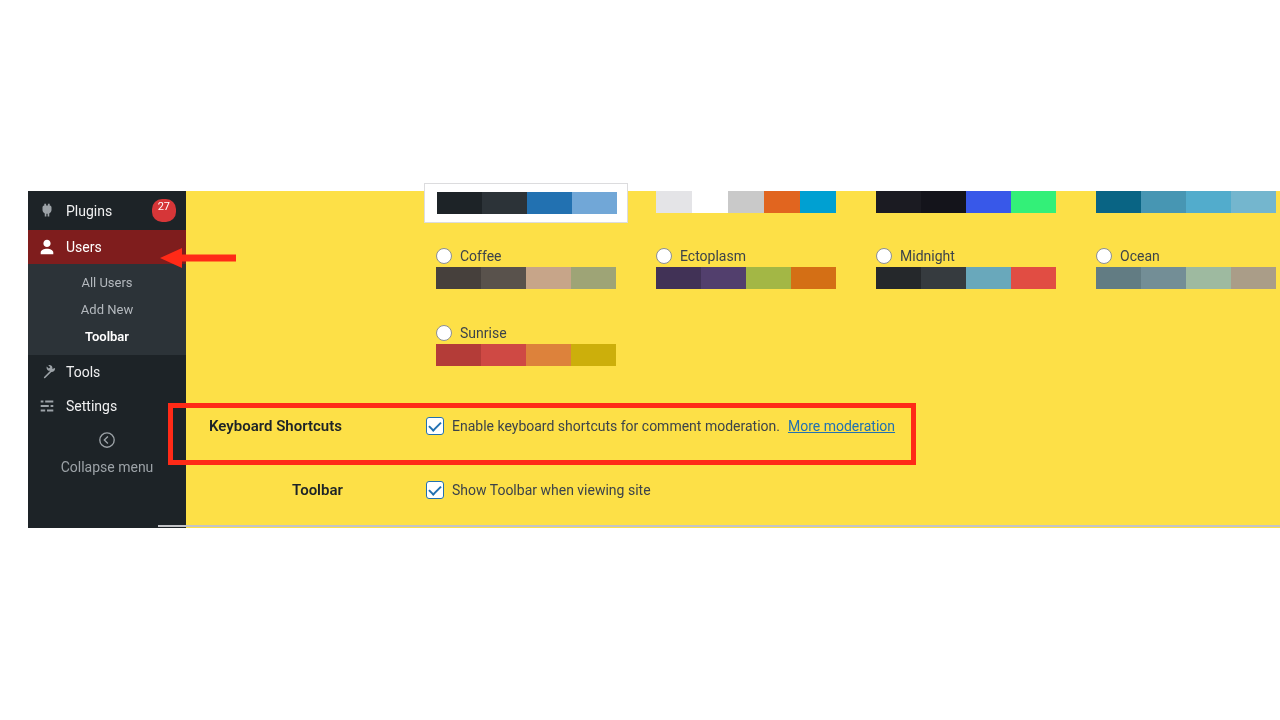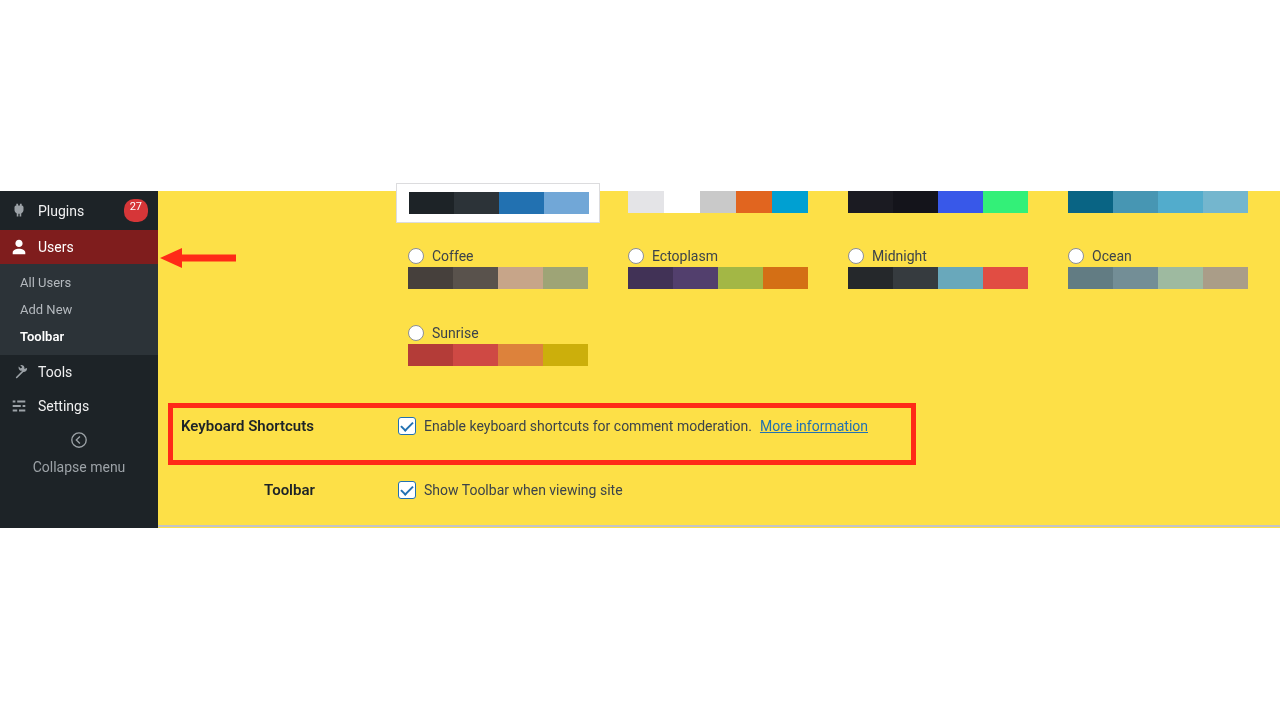--- a/index.html
+++ b/index.html
@@ -19,20 +19,21 @@
   height: 337px;
   display: flex;
 }
 .sidebar {
   width: 158px;
   background: #1d2327;
   color: #f0f0f1;
   font-size: 14px;
   display: flex;
   flex-direction: column;
+  margin-left: 28px;
 }
 .sidebar-item {
   display: flex;
   align-items: center;
   padding: 8px 10px;
   gap: 10px;
   cursor: pointer;
   color: #f0f0f1;
 }
 .sidebar-item.active {
@@ -52,20 +53,21 @@
 }
 .submenu {
   background: #2c3338;
   padding: 5px 0;
 }
 .submenu-item {
   padding: 6px 20px;
   color: #b4b9be;
   cursor: pointer;
   font-size: 13px;
+  text-align: center;
 }
 .submenu-item.current {
   color: #fff;
   font-weight: 600;
 }
 .content {
   flex: 1;
   background: #fde047;
   position: relative;
   padding: 0 4px;
@@ -343,21 +345,21 @@
             </div>
           </div>
         </div>
       </div>
 
     <div class="form-row keyboard-row">
       <div class="row-label">Keyboard Shortcuts</div>
       <div class="row-content">
         <span class="checkbox checked"></span>
         <span>Enable keyboard shortcuts for comment moderation.</span>
-        <a class="link">More information</a>
+        <a class="link">More moderation</a>
       </div>
     </div>
 
     <div class="form-row toolbar-row">
       <div class="row-label">Toolbar</div>
       <div class="row-content">
         <span class="checkbox checked"></span>
         <span>Show Toolbar when viewing site</span>
       </div>
     </div>

